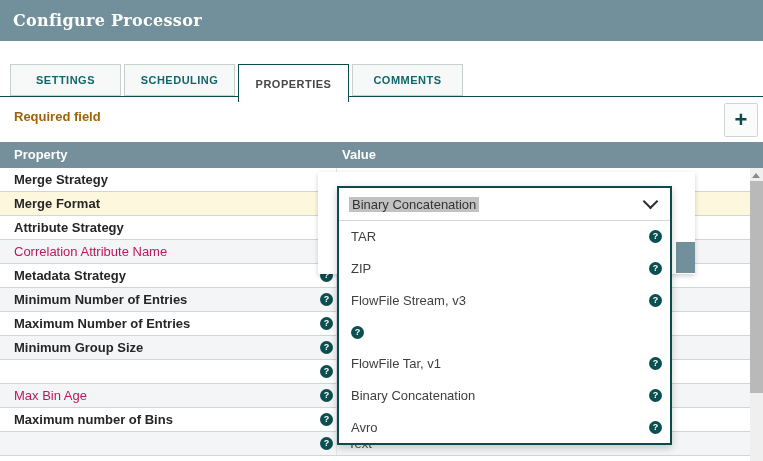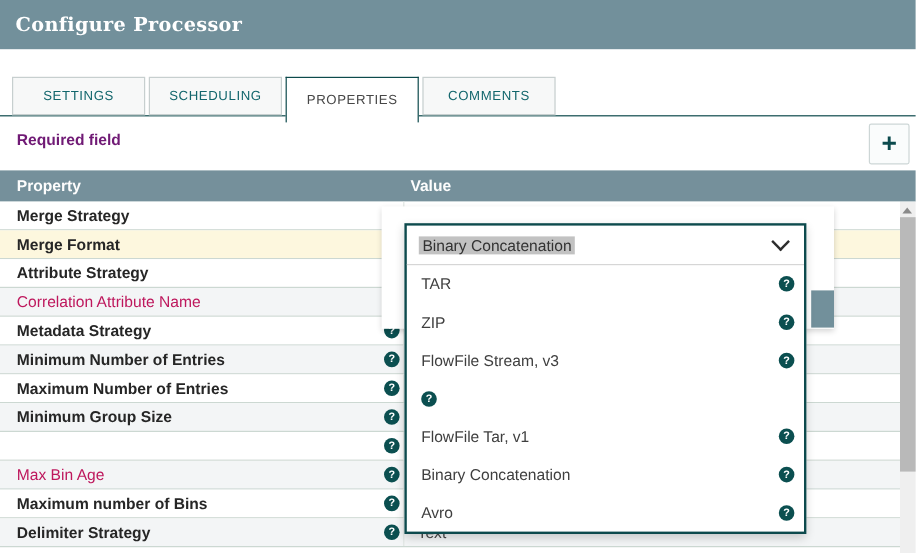--- a/index.html
+++ b/index.html
@@ -20,29 +20,29 @@
   
   .tabbar{
     position:absolute;top:64px;left:0;width:763px;height:33px;
     border-bottom:1px solid #0d4a4c;display:flex;align-items:flex-start;
     padding-left:10px;box-sizing:border-box;gap:3px;background:#fff;
   }
   .tab{
     width:111px;height:32px;box-sizing:border-box;cursor:default;
     background:#f7f8f8;border:1px solid #c7cfcf;
     display:flex;align-items:center;justify-content:center;
-    font-size:11px;font-weight:400;letter-spacing:.5px;color:#12666c;
+    font-size:11px;font-weight:700;letter-spacing:.5px;color:#12666c;
   }
   .tab.active{
     height:38px;background:#ffffff;border:1px solid #0d4a4c;border-bottom:0;
     color:#474747;position:relative;z-index:5;
   }
   
   .required-label{
-    position:absolute;top:109px;left:14px;font-size:13px;font-weight:700;color:#701a75;
+    position:absolute;top:109px;left:14px;font-size:13px;font-weight:700;color:#a16207;
   }
   .add-button{
     position:absolute;top:103px;left:724px;width:34px;height:34px;box-sizing:border-box;
     border:1px solid #cdd6d6;background:#fafcfc;border-radius:2px;
     display:flex;align-items:center;justify-content:center;
     color:#0b4a4d;font-size:22px;font-weight:700;line-height:1;cursor:pointer;
   }
   
   .table-header{
     position:absolute;top:142px;left:0;width:763px;height:26px;background:#75909b;
@@ -189,21 +189,20 @@
   </div>
     <div class="prow required">
     <div class="prop-cell">
       <span class="prop-label">Maximum number of Bins</span>
       <span class="help-badge">?</span>
     </div>
     <span class="value-label"></span>
   </div>
     <div class="prow required even">
     <div class="prop-cell">
-      <span class="prop-label">Delimiter Strategy</span>
       <span class="help-badge">?</span>
     </div>
     <span class="value-label">Text</span>
   </div>
   </div>
 
 <div class="scrollbar">
   <div class="scroll-up"></div>
   <div class="scroll-thumb"></div>
 </div>

